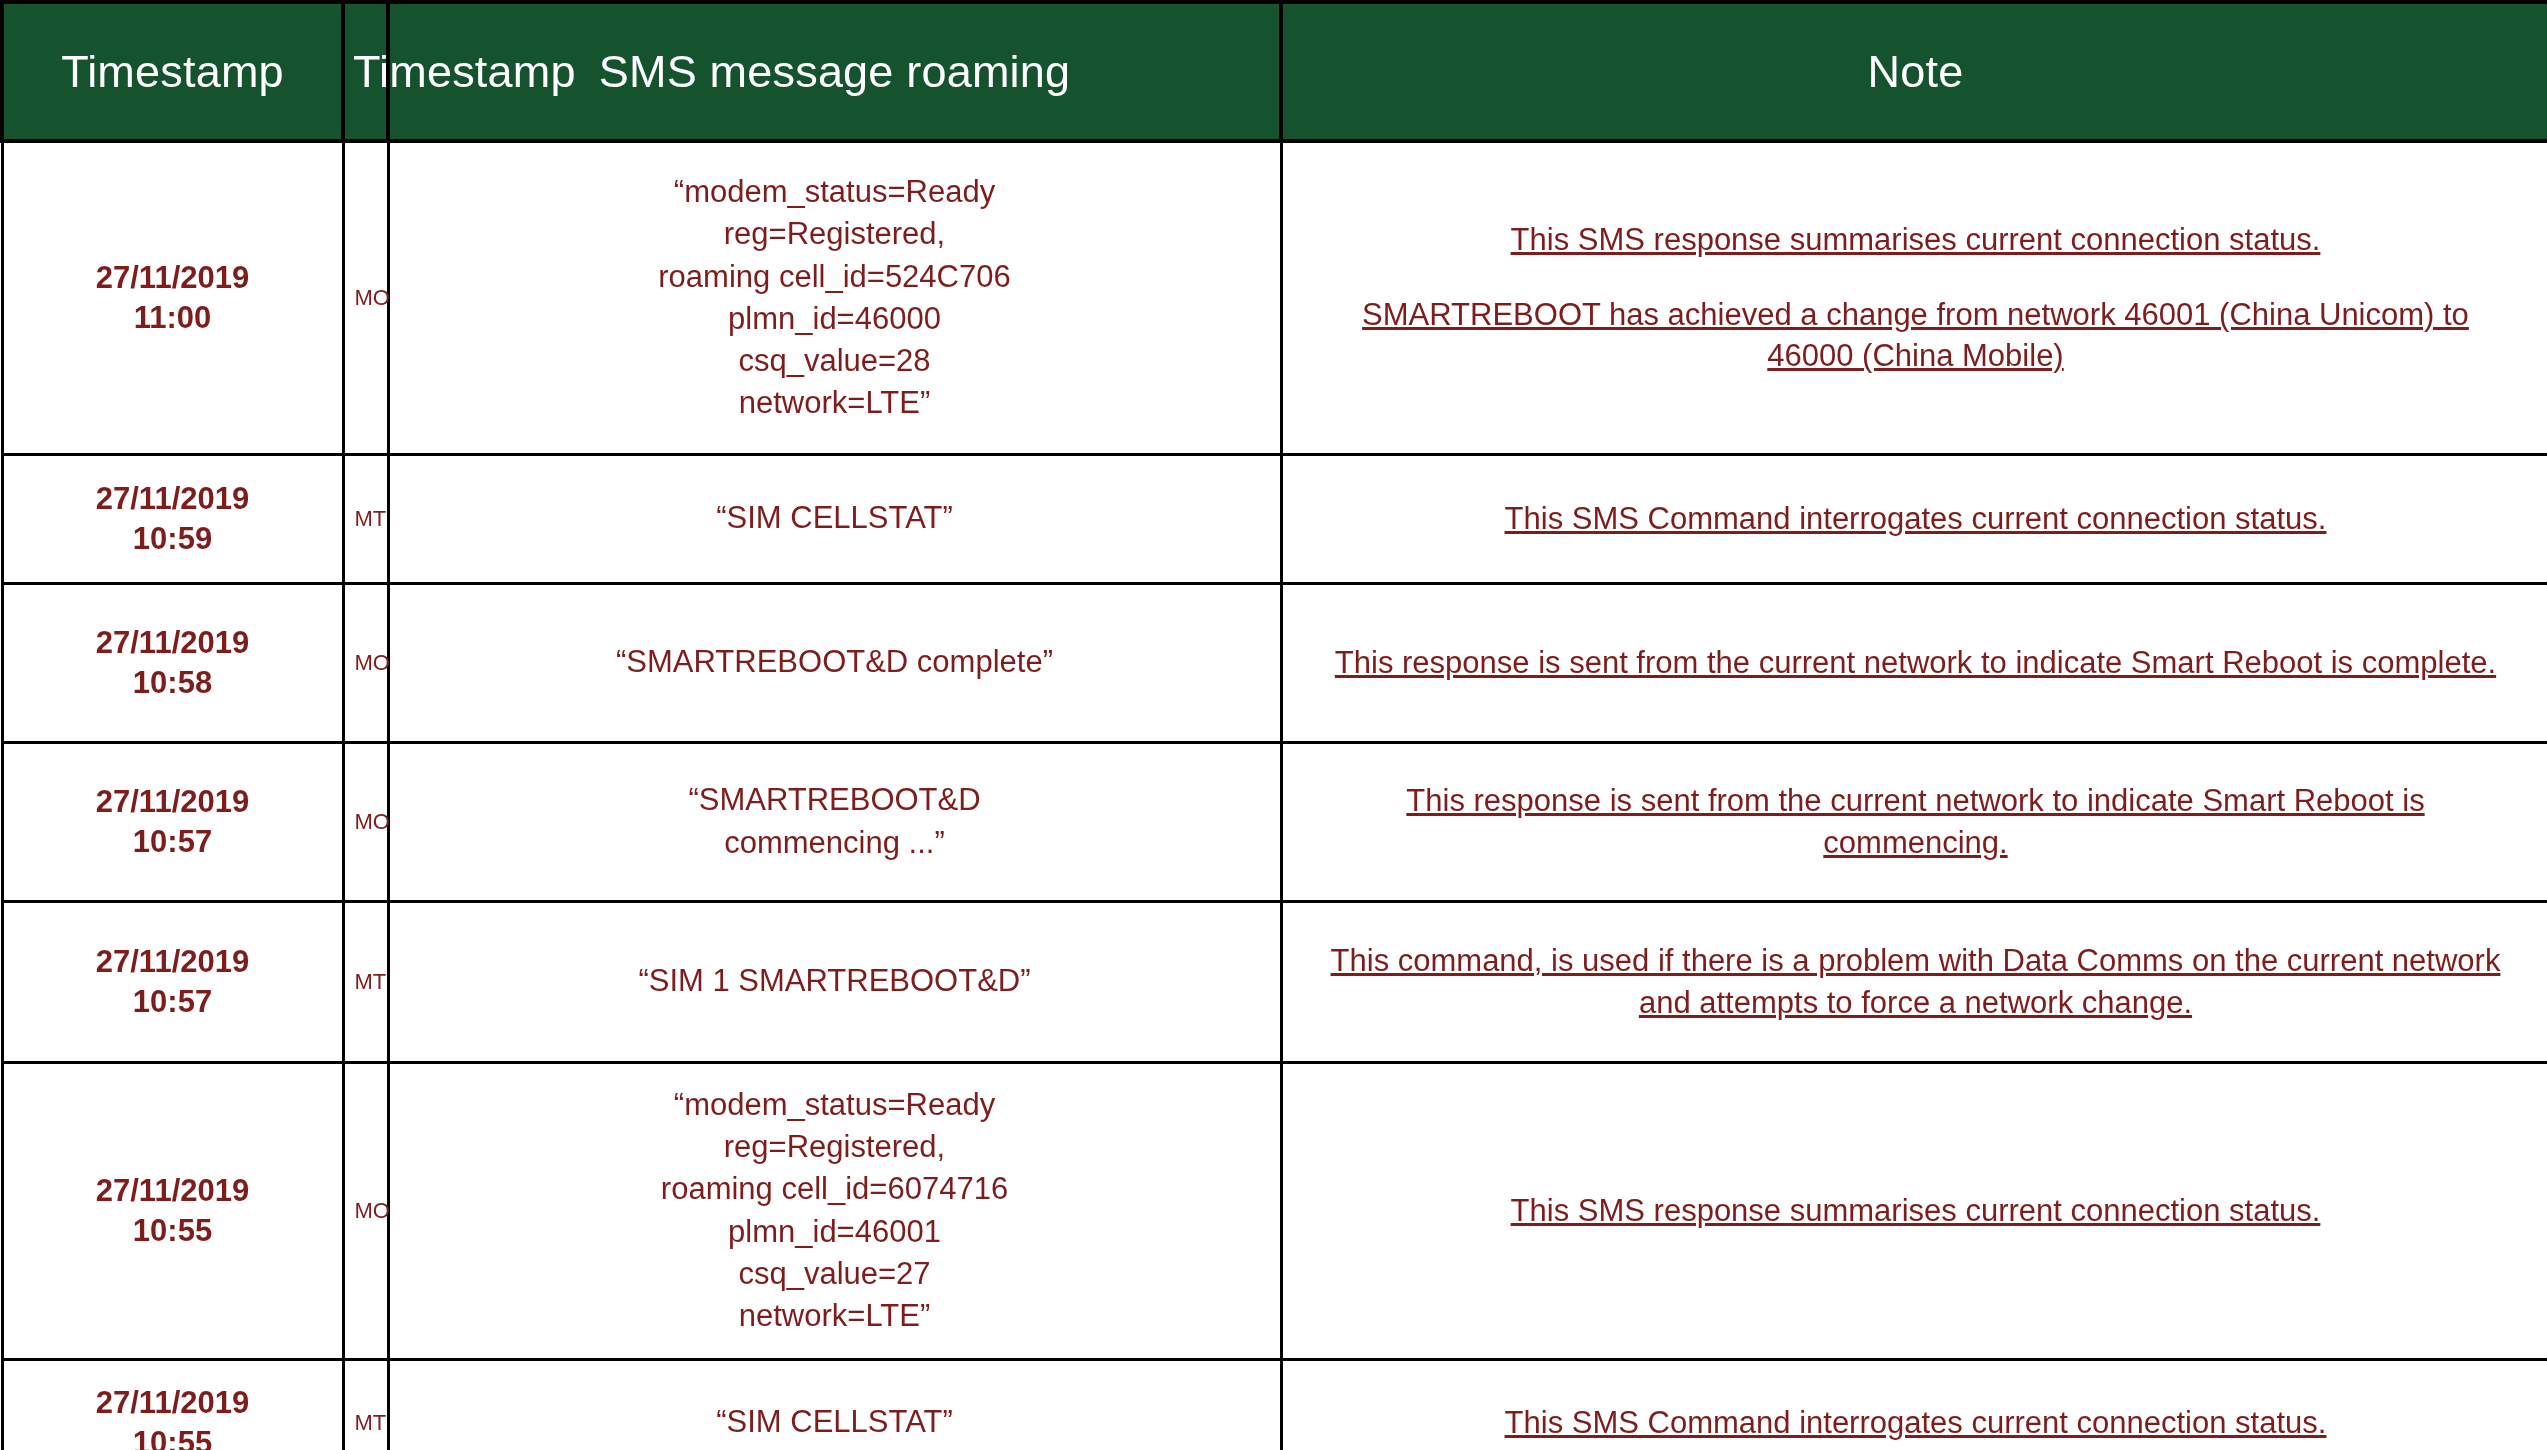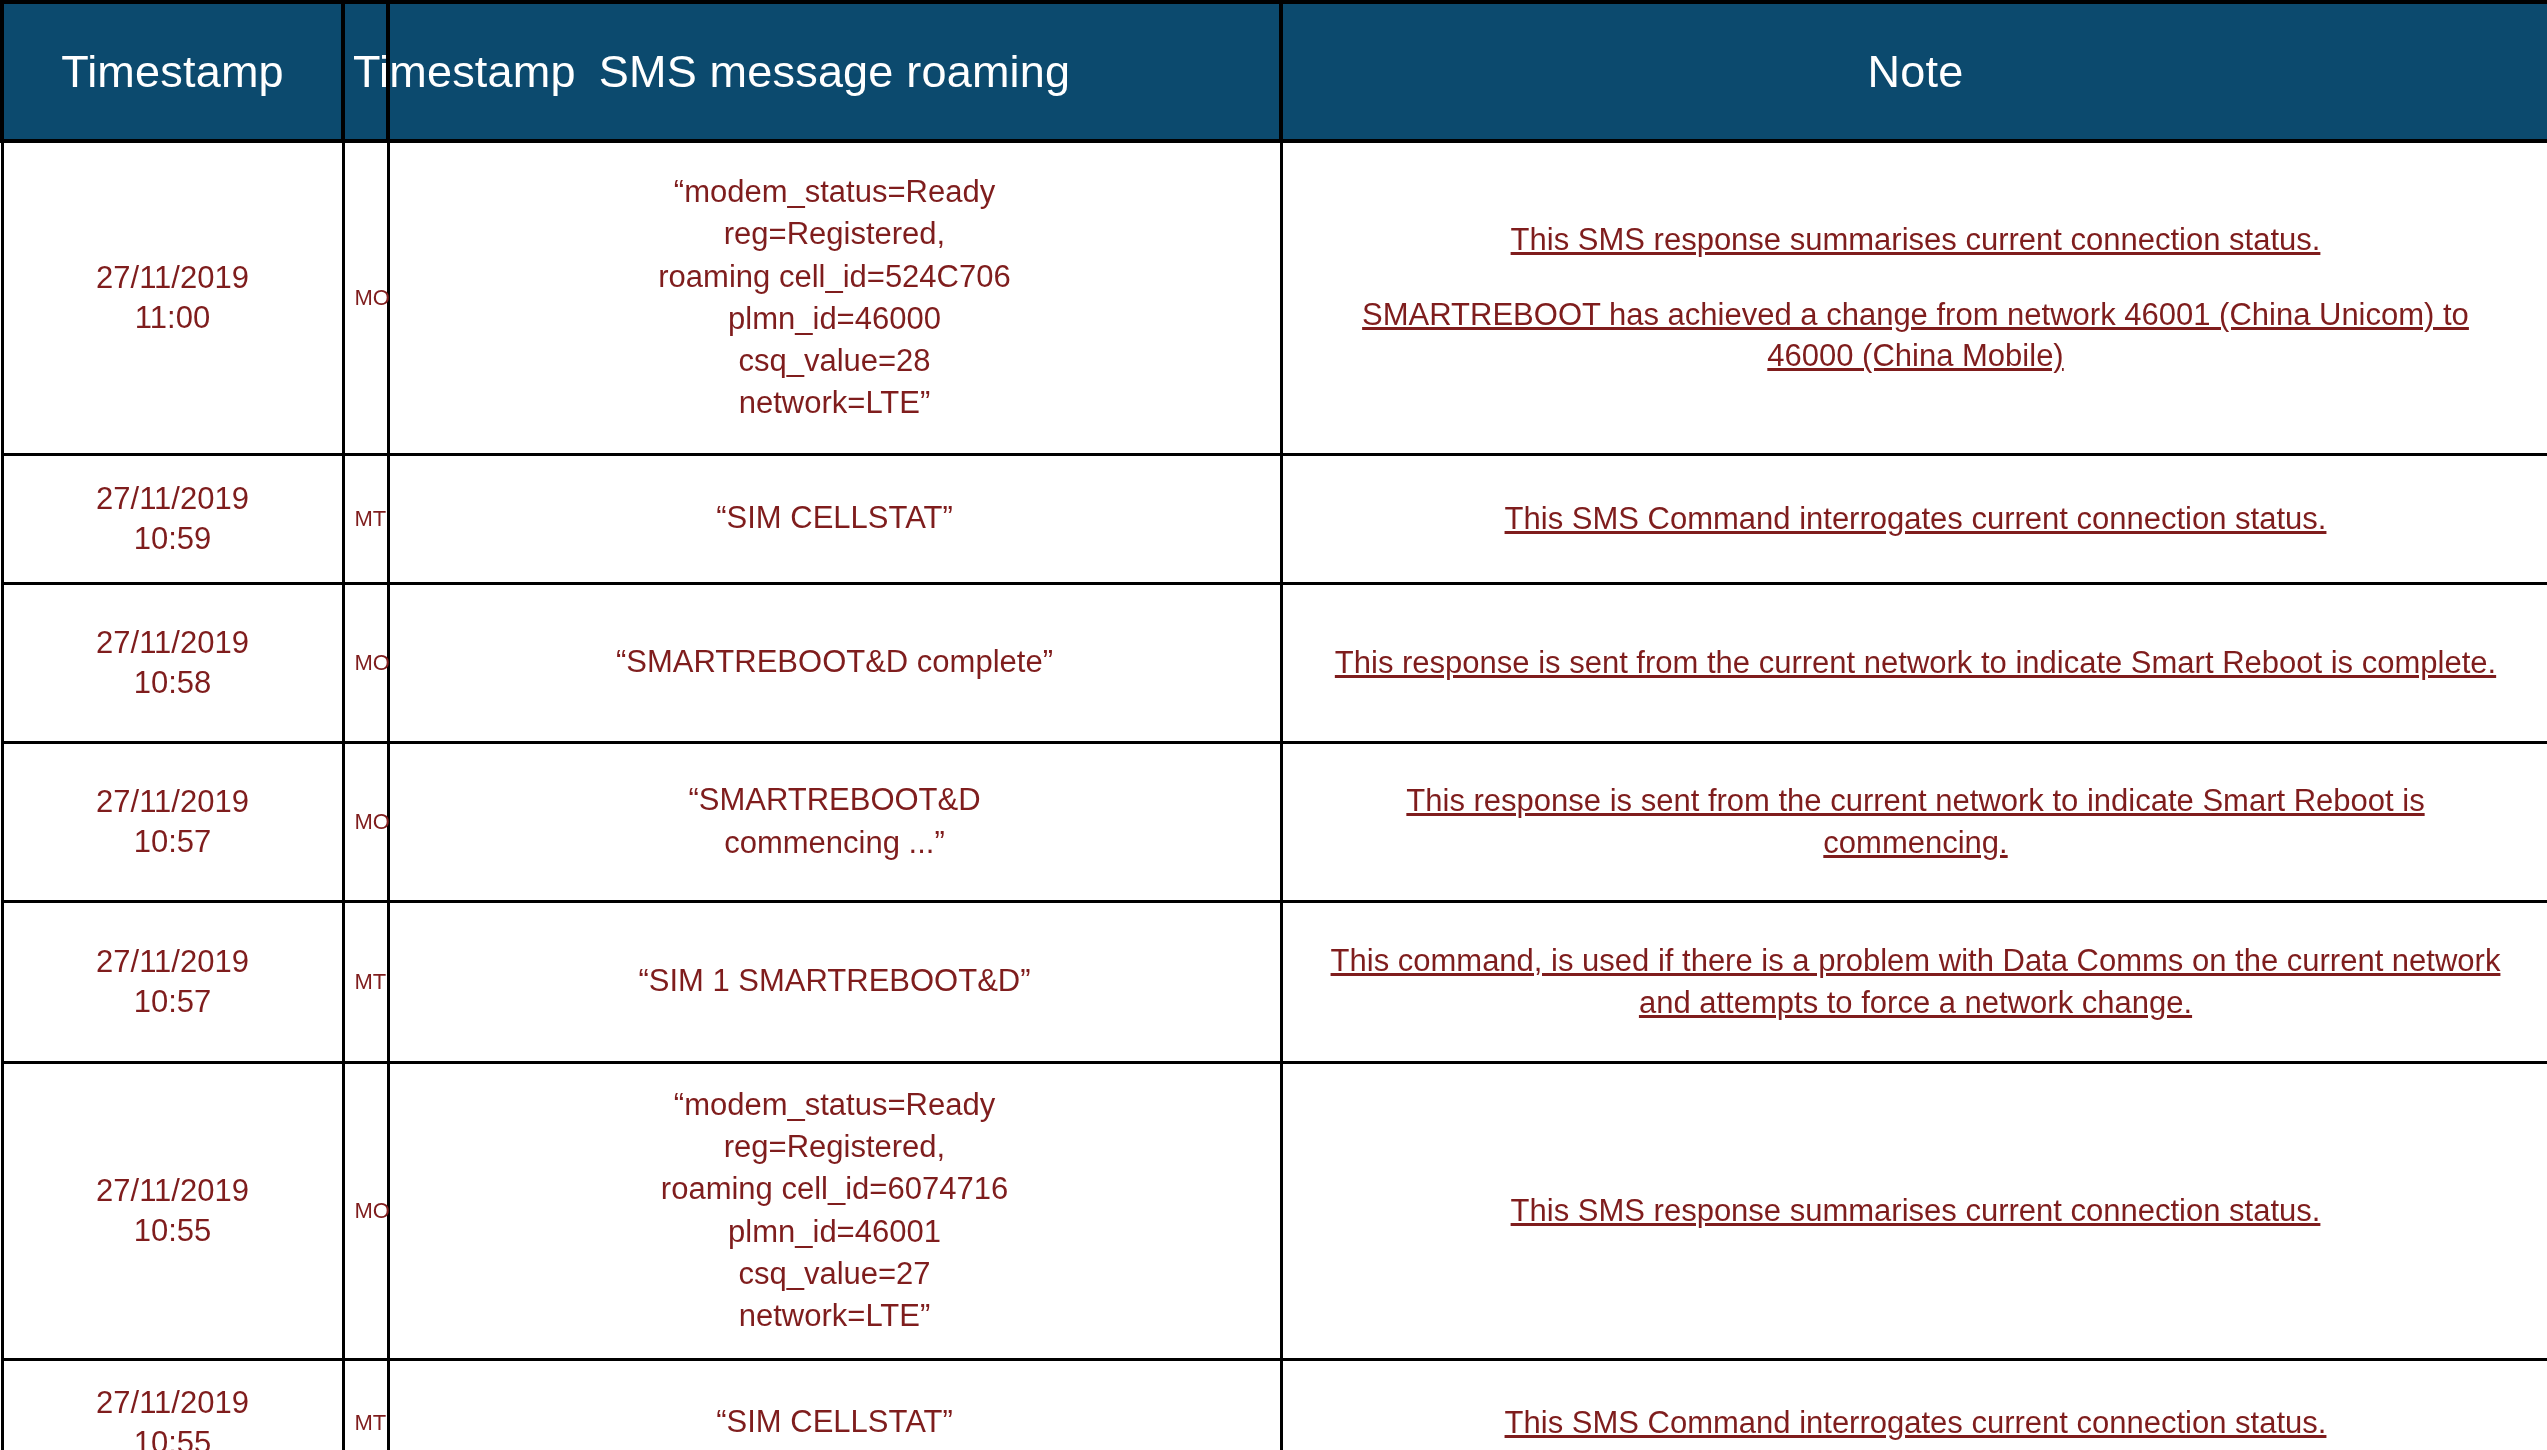--- a/index.html
+++ b/index.html
@@ -24,21 +24,21 @@
   
   col.c-timestamp { width: 341px; }
   col.c-direction { width: 45px;  }
   col.c-content   { width: 893px; }
   col.c-note      { width: 1269px; }
 
   
   thead tr { height: 139px; }
 
   th.head-cell {
-    background: #0c4a6e;
+    background: #14532d;
     color: #ffffff;
     font-size: 45px;
     font-weight: 400;
     vertical-align: middle;
     border: 4px solid #000000;
     padding: 0 8px;
     letter-spacing: 0.2px;
   }
 
   
@@ -46,21 +46,21 @@
     border: 3px solid #000000;
     vertical-align: middle;
     text-align: center;
     padding: 14px 10px;
     color: #7f1d1d;
     font-size: 30px;
     line-height: 1.33;
   }
 
   td.cell-timestamp {
-    font-weight: normal;
+    font-weight: bold;
     font-size: 31px;
     white-space: pre-line;
     line-height: 1.28;
   }
 
   td.cell-direction {
     font-weight: 400;
     font-size: 22px;
   }
 

